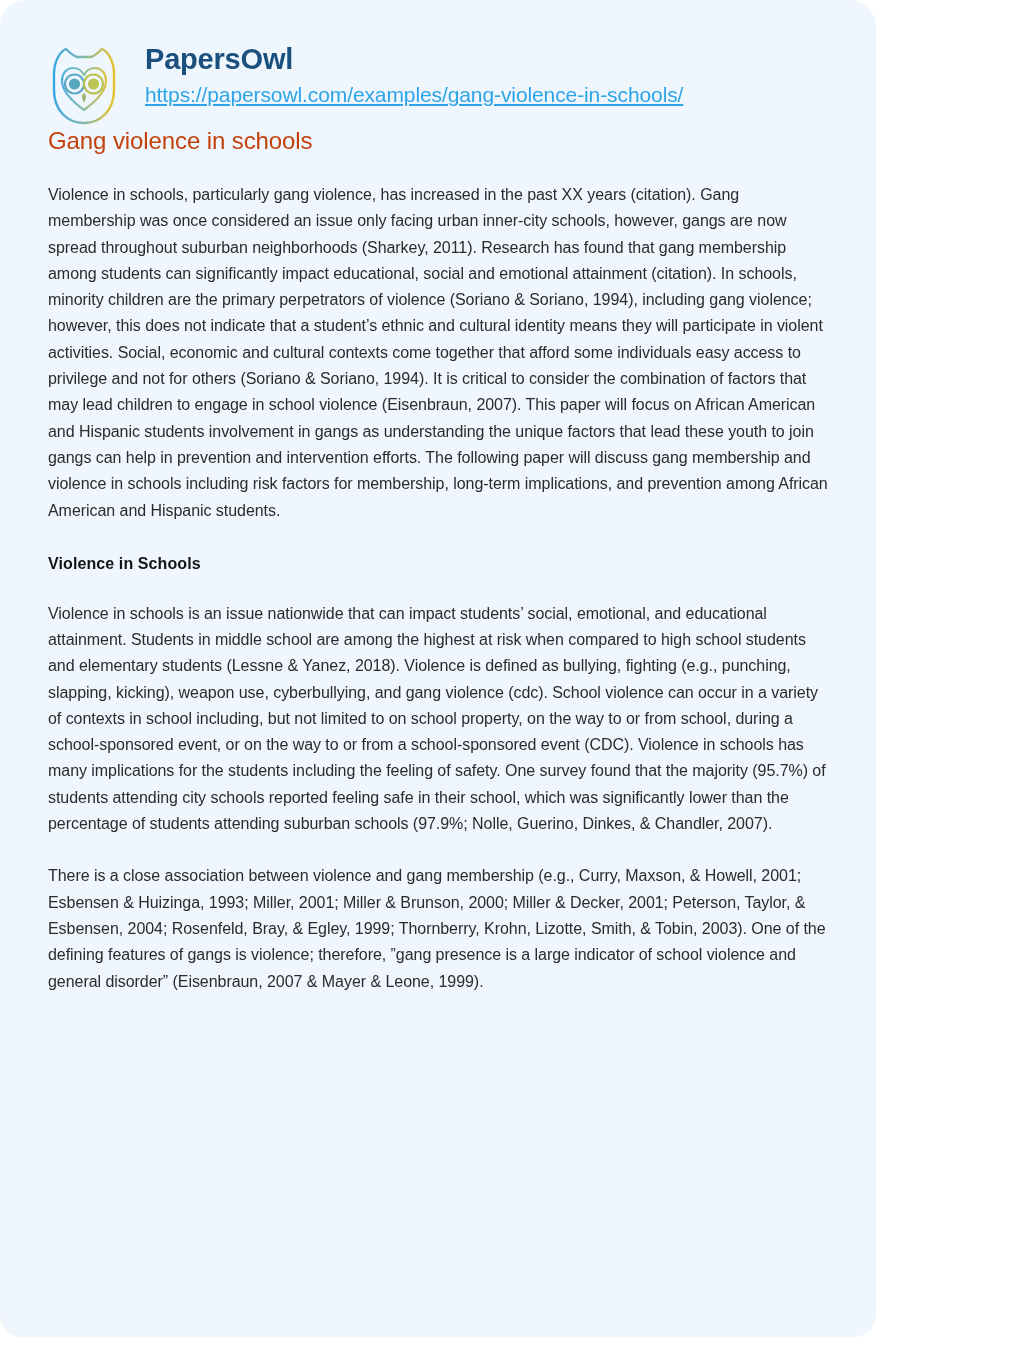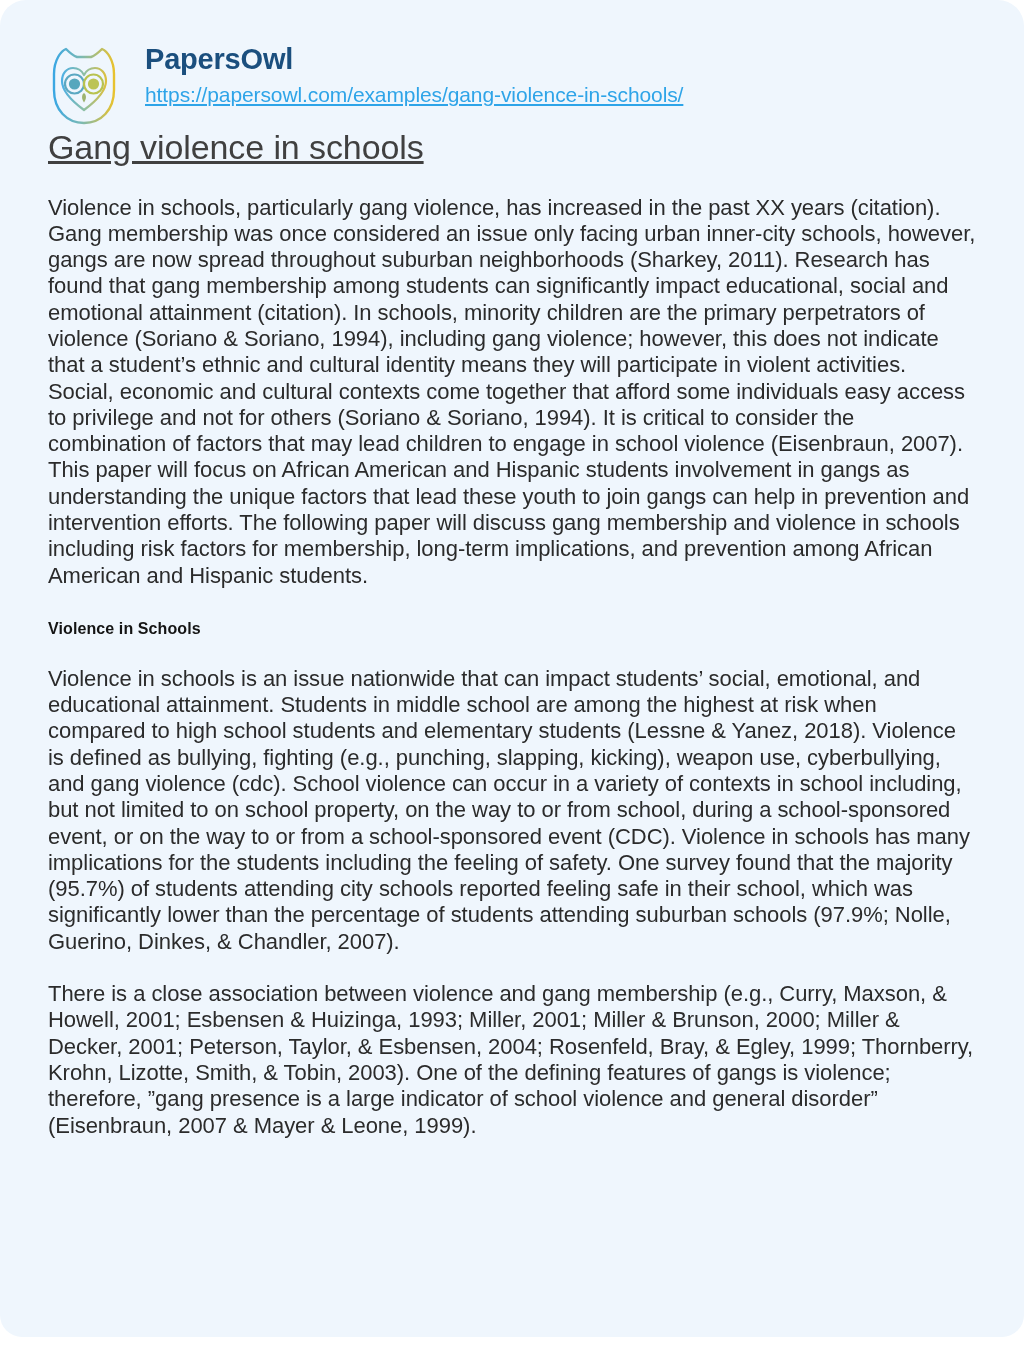--- a/index.html
+++ b/index.html
@@ -12,21 +12,21 @@
     width: 1024px;
     height: 1350px;
     font-family: "Liberation Sans", sans-serif;
     -webkit-font-smoothing: antialiased;
   }
 
   
   .page {
     position: relative;
     box-sizing: border-box;
-    width: 1024px;
+    width: 876px;
     height: 1337px;
     background: #eff6fd;
     border-radius: 26px 26px 22px 22px;
     overflow: hidden;
     padding: 0 40px;
   }
 
   
   .masthead {
     display: flex;
@@ -64,30 +64,29 @@
     line-height: 1.1;
     letter-spacing: -0.1px;
   }
 
   
   .article {
     padding: 0 8px 0 8px;
   }
   .doc-title {
     margin: 30px 0 0 0;
-    font-size: 34px;
+    font-size: 24px;
     font-weight: 400;
-    color: #404040;
+    color: #c2410c;
     line-height: 1.25;
     letter-spacing: -0.1px;
-    text-decoration: underline;
   }
   .body-p {
     margin: 26px 0 0 0;
-    font-size: 22px;
+    font-size: 16px;
     line-height: 26.3px;
     color: #2b2b2b;
     letter-spacing: -0.05px;
     text-align: left;
   }
   .section-h {
     margin: 30px 0 0 0;
     font-size: 16px;
     font-weight: 700;
     color: #141414;

